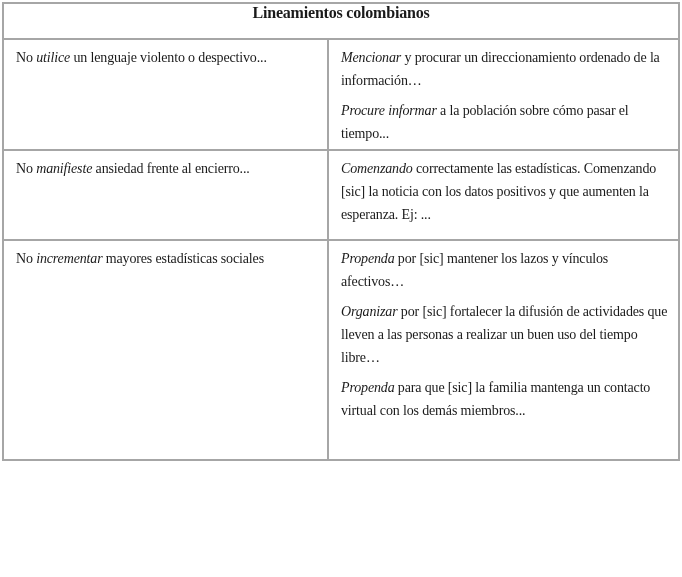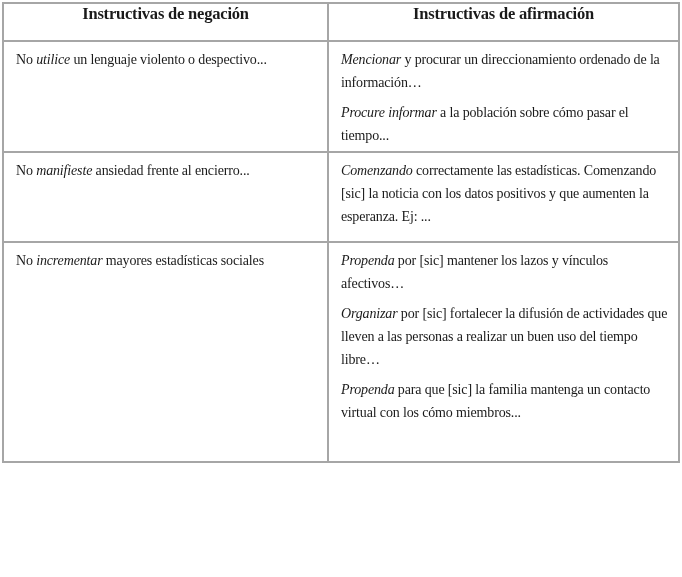--- a/index.html
+++ b/index.html
@@ -67,22 +67,21 @@
 </head>
 <body>
 
 <table class="lineamientos">
   <colgroup>
       <col class="c1">
       <col class="c2">
     </colgroup>
   <thead>
     <tr>
-      <th class="col-head">Instructivas de negación</th>
-      <th class="col-head">Instructivas de afirmación</th>
+      <th class="title-cell" colspan="2">Lineamientos colombianos</th>
     </tr>
   </thead>
   <tbody>
 
     <tr class="row-1">
       <td>
         <div class="cell-inner">
           <p class="para"><span>No </span><em>utilice</em><span> un lenguaje violento o despectivo...</span></p>
         </div>
       </td>
@@ -110,19 +109,19 @@
     <tr class="row-3">
       <td>
         <div class="cell-inner">
           <p class="para"><span>No </span><em>incrementar</em><span> mayores estadísticas sociales</span></p>
         </div>
       </td>
       <td>
         <div class="cell-inner">
           <p class="para"><em>Propenda</em><span> por [sic] mantener los lazos y vínculos afectivos…</span></p>
           <p class="para"><em>Organizar</em><span> por [sic] fortalecer la difusión de actividades que lleven a las personas a realizar un buen uso del tiempo libre…</span></p>
-          <p class="para"><em>Propenda</em><span> para que [sic] la familia mantenga un contacto virtual con los cómo miembros...</span></p>
+          <p class="para"><em>Propenda</em><span> para que [sic] la familia mantenga un contacto virtual con los demás miembros...</span></p>
         </div>
       </td>
     </tr>
 
   </tbody>
 </table>
 
 </body></html>

